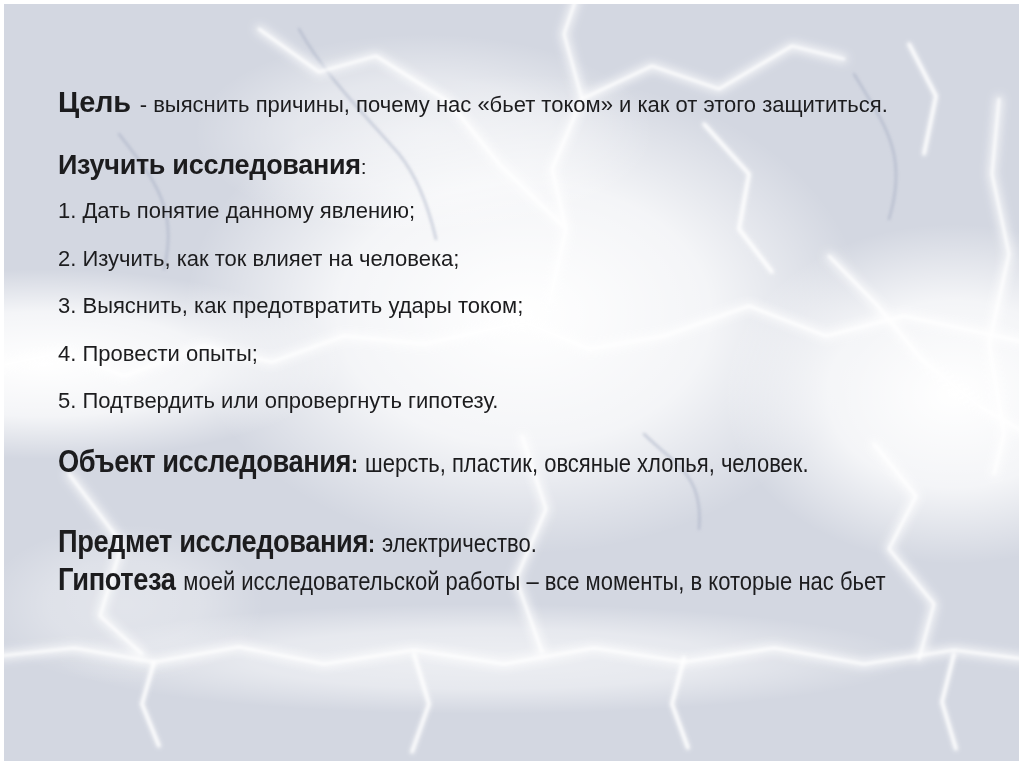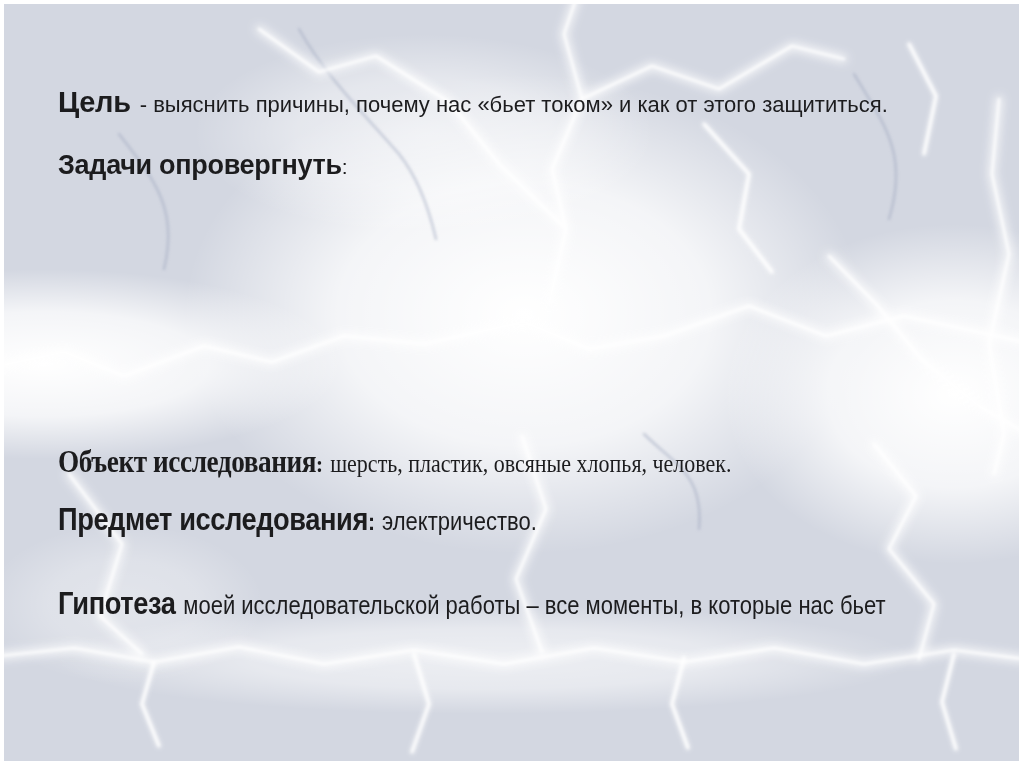--- a/index.html
+++ b/index.html
@@ -48,25 +48,25 @@
   .cond {
     display: inline-block;
     transform: scaleX(0.88);
     transform-origin: 0 60%;
     white-space: nowrap;
   }
   .secLbl { font-size: 31px; font-weight: bold; letter-spacing: -0.5px; }
   .secColon { font-size: 24px; font-weight: bold; margin-right: 8px; }
   .secBody { font-size: 25px; }
 
-  .objline  { top: 444px; font-family: Liberation Serif, serif; }
-  .subjline { top: 502px; text-decoration: underline; }
-
-  
-  .hyp { top: 586px; }
+  .objline  { top: 444px; }
+  .subjline { top: 524px; text-decoration: underline; }
+
+  
+  .hyp { top: 562px; }
   .hyp .line { height: 49px; }
   .hyp .lbl { font-size: 31px; font-weight: bold; letter-spacing: -0.5px; margin-right: 9px; }
   .hyp .body { font-size: 25px; }
 </style>
 </head>
 <body>
 
 <div class="frame">
 
   <div class="photo">
@@ -168,23 +168,30 @@
     </svg>
   </div>
 
   <div class="content">
 
     <div class="abs goal">
       <span class="lbl">Цель</span><span>- выяснить причины, почему нас «бьет током» и как от этого защититься.</span>
     </div>
 
     <div class="abs tasksh">
-      <span class="lbl">Задачи опровергнуть</span><span>:</span>
-    </div>
-
+      <span class="lbl">Изучить исследования</span><span>:</span>
+    </div>
+
+    <div class="abs items">
+      <div class="item">1. Дать понятие данному явлению;</div>
+      <div class="item">2. Изучить, как ток влияет на человека;</div>
+      <div class="item">3. Выяснить, как предотвратить удары током;</div>
+      <div class="item">4. Провести опыты;</div>
+      <div class="item">5. Подтвердить или опровергнуть гипотезу.</div>
+    </div>
 
     <div class="abs objline">
       <span class="cond">
         <span class="secLbl">Объект исследования</span><span class="secColon">:</span><span class="secBody">шерсть, пластик, овсяные хлопья, человек.</span>
       </span>
     </div>
 
     <div class="abs subjline">
       <span class="cond">
         <span class="secLbl">Предмет исследования</span><span class="secColon">:</span><span class="secBody">электричество.</span>

